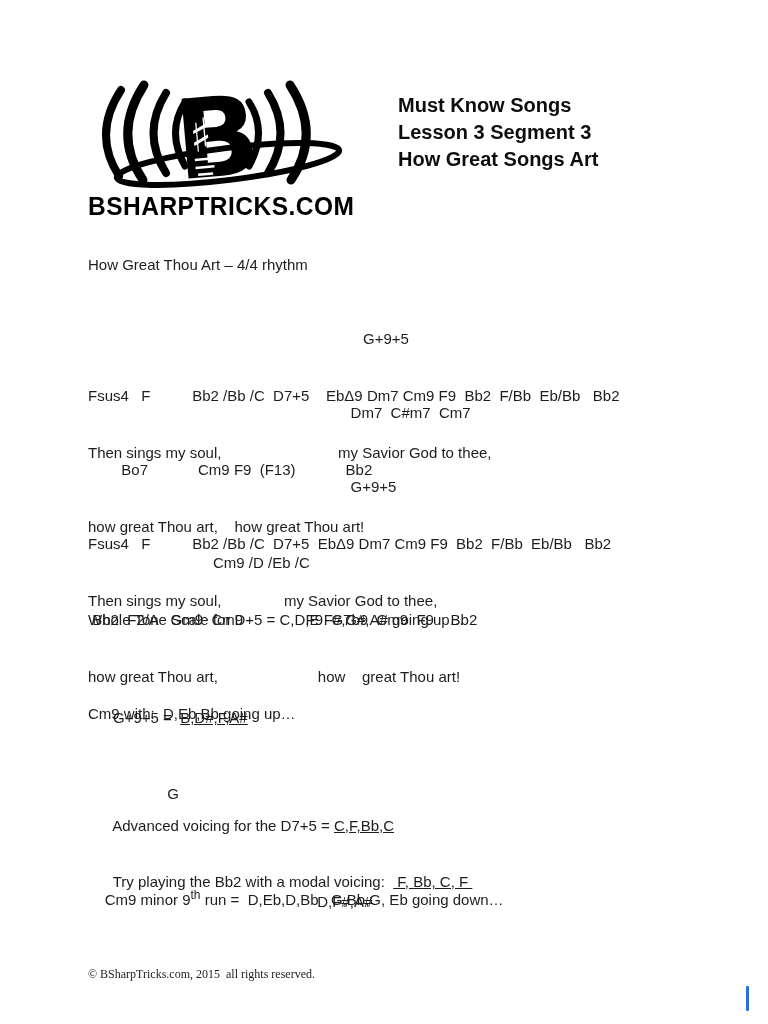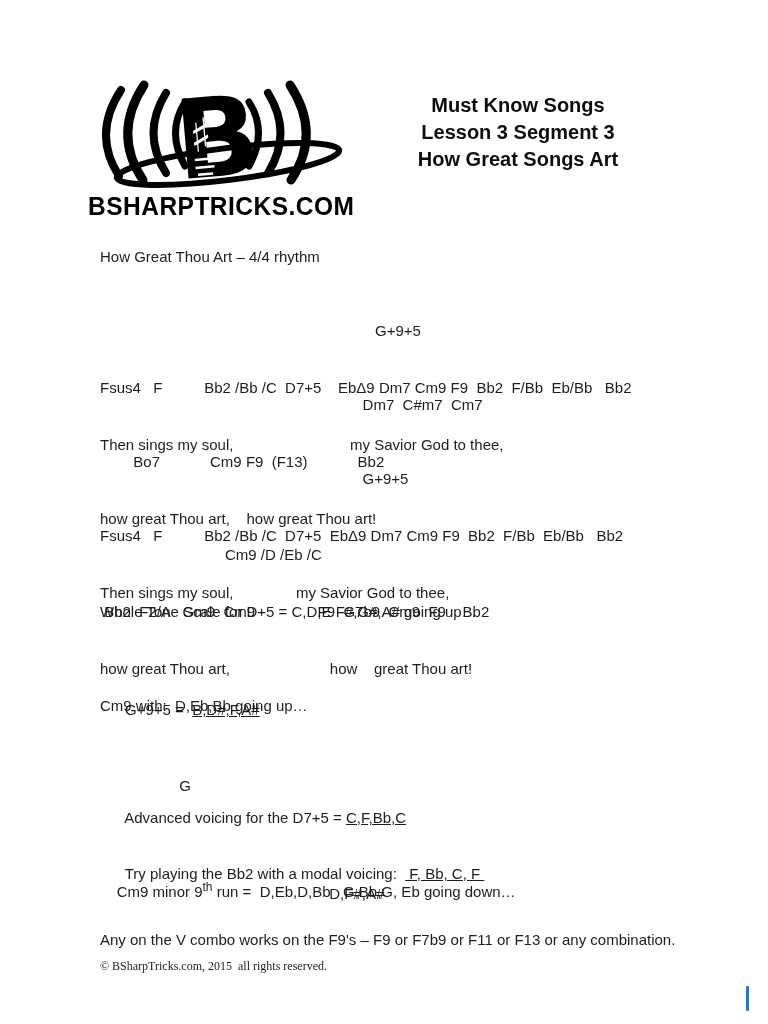--- a/index.html
+++ b/index.html
@@ -19,33 +19,33 @@
     font-weight:bold;
     font-size:25px;
     letter-spacing:.5px;
     color:#000;
     white-space:pre;
     transform:scaleX(.98);
     transform-origin:left;
   }
   .title{
     position:absolute;left:398px;top:92px;width:240px;
-    text-align:center;
     font-weight:bold;
     font-size:20px;
     line-height:27px;
     color:#0d0d0d;
   }
   
   .t{
-    position:absolute;left:100px;
+    position:absolute;left:88px;
     white-space:pre;
     font-size:15px;
     line-height:19px;
     color:#1d1d1d;
+    margin-top:8px;
   }
   .u{text-decoration:underline;}
   .sup{vertical-align:super;font-size:12px;line-height:0;}
   .copyright{
     font-family:"Liberation Serif",serif;
     font-size:12px;
   }
   .caret{
     position:absolute;
     width:3px;height:25px;
@@ -137,19 +137,18 @@
   <div class="t" style="top:807px">
     <div>
       <span>Try playing the Bb2 with a modal voicing:  </span><span class="u"> F, Bb, C, F </span>
     </div>
   </div>
 
   <div class="t" style="top:863px">
     <span>Cm9 minor 9</span><span class="sup">th</span><span> run =  D,Eb,D,Bb   G,Bb,G, Eb going down…</span>
   </div>
 
-  <div class="t" style="top:930px">Any on the V combo works on the F9's – F9 or F7b9 or F11 or F13 or any combination.</div>
 
   <div class="t copyright" style="top:957px">© BSharpTricks.com, 2015  all rights reserved.</div>
 
   <div class="caret" style="left: 746px; top: 986px; background: rgb(26, 115, 232);"></div>
 
 </div>
 
 </body></html>

